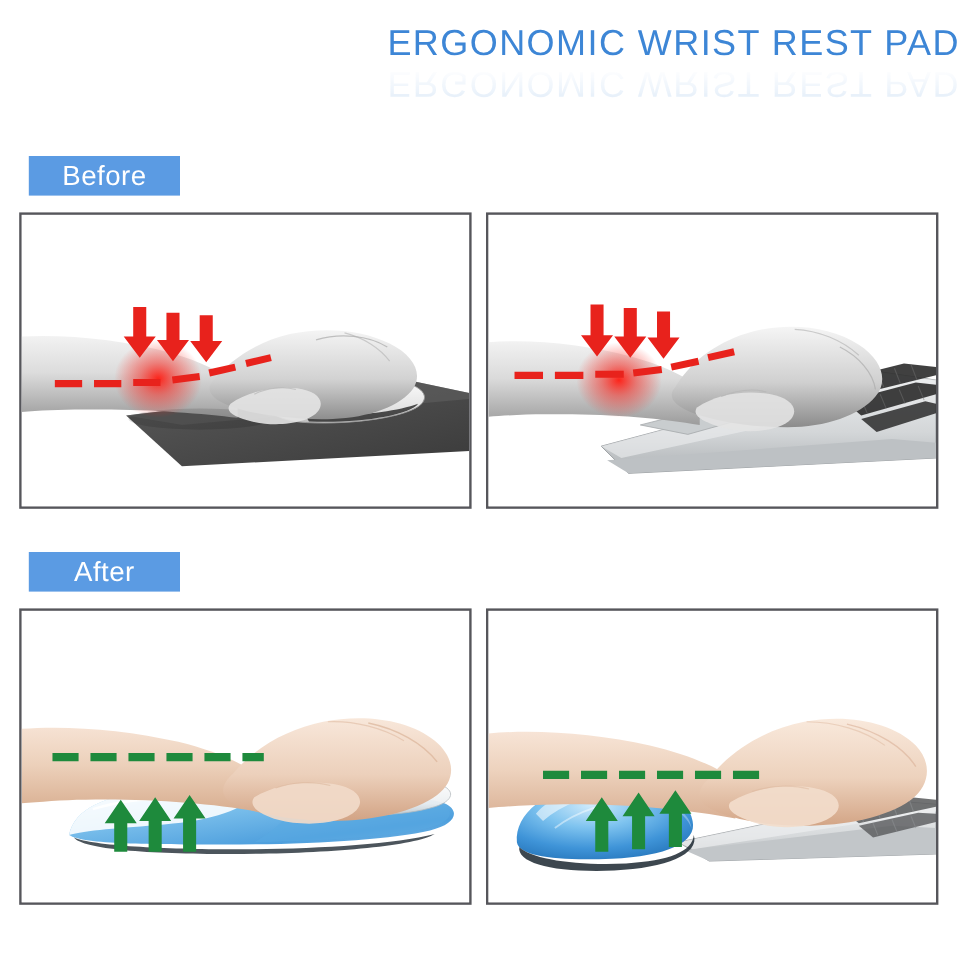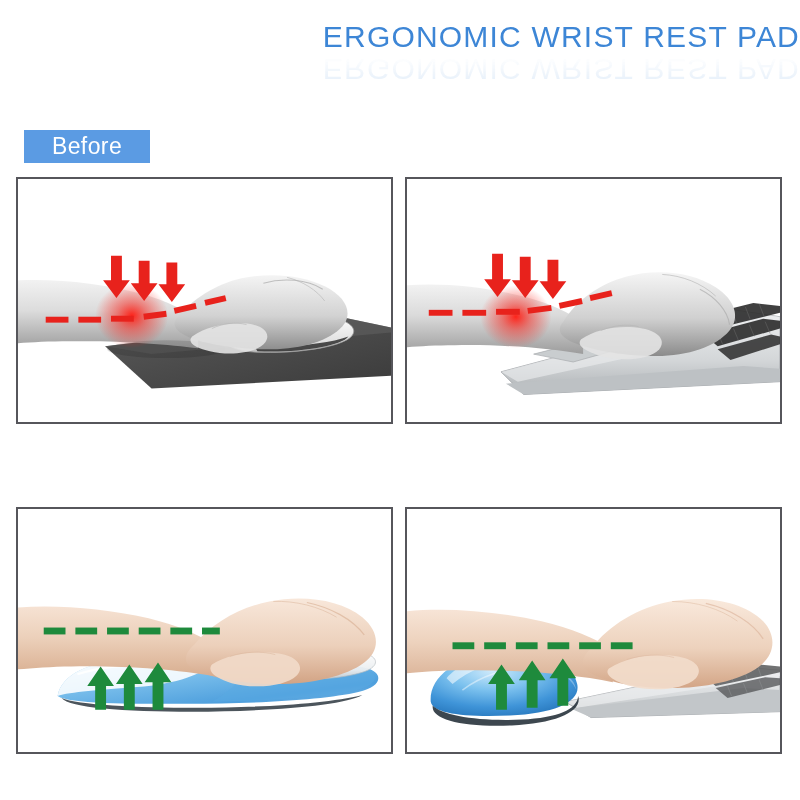--- a/index.html
+++ b/index.html
@@ -228,20 +228,23 @@
       </g>
 
       <g fill="#e8221c">
         <path d="M86,76 h11 v26 h8 l-13.5,18 l-13.5,-18 h8 z"></path>
         <path d="M114,79 h11 v24 h8 l-13.5,18 l-13.5,-18 h8 z"></path>
         <path d="M142,82 h11 v22 h8 l-13.5,18 l-13.5,-18 h8 z"></path>
       </g>
     </svg>
   </div>
 
+  <div class="badge" id="badge-after">
+    <span>After</span>
+  </div>
 
   <div class="panel" id="panel-after-mouse">
     <svg viewBox="0 0 377 247" preserveAspectRatio="none">
       <defs>
         <linearGradient id="armSkin3" x1="0" y1="0" x2="0" y2="1">
           <stop offset="0%" stop-color="#f6e2d3"></stop>
           <stop offset="45%" stop-color="#ecd0ba"></stop>
           <stop offset="100%" stop-color="#d8ae90"></stop>
         </linearGradient>
         <linearGradient id="handSkin3" x1="0" y1="0" x2="0" y2="1">

